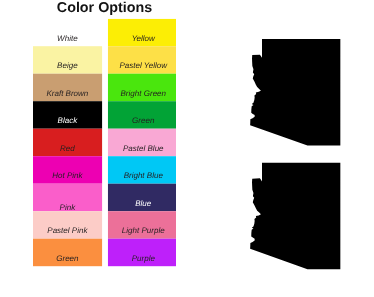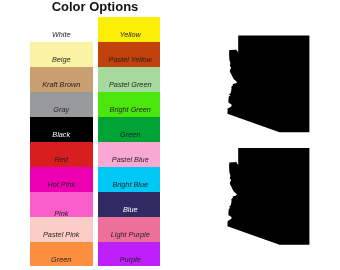--- a/index.html
+++ b/index.html
@@ -41,23 +41,20 @@
   <div class="col" id="colL">
       <div class="sw" style="background-color: rgb(255, 255, 255);">
         <span class="sw-label" style="color: rgb(35, 31, 32);">White</span>
       </div>
       <div class="sw" style="background-color: rgb(250, 243, 163);">
         <span class="sw-label" style="color: rgb(35, 31, 32);">Beige</span>
       </div>
       <div class="sw" style="background-color: rgb(201, 158, 113);">
         <span class="sw-label" style="color: rgb(35, 31, 32);">Kraft Brown</span>
       </div>
-      <div class="sw" style="background-color: rgb(153, 154, 155);">
-        <span class="sw-label" style="color: rgb(35, 31, 32);">Gray</span>
-      </div>
       <div class="sw" style="background-color: rgb(0, 0, 0);">
         <span class="sw-label" style="color: rgb(255, 255, 255);">Black</span>
       </div>
       <div class="sw" style="background-color: rgb(216, 30, 31);">
         <span class="sw-label" style="color: rgb(35, 31, 32);">Red</span>
       </div>
       <div class="sw" style="background-color: rgb(237, 0, 178);">
         <span class="sw-label" style="color: rgb(35, 31, 32);">Hot Pink</span>
       </div>
       <div class="sw" style="background-color: rgb(250, 94, 202); align-items: flex-end;">
@@ -68,25 +65,22 @@
       </div>
       <div class="sw" style="background-color: rgb(251, 143, 63);">
         <span class="sw-label" style="color: rgb(35, 31, 32);">Green</span>
       </div>
   </div>
 
   <div class="col" id="colR">
       <div class="sw" style="background-color: rgb(252, 238, 5);">
         <span class="sw-label" style="color: rgb(35, 31, 32);">Yellow</span>
       </div>
-      <div class="sw" style="background-color: #c2410c;">
+      <div class="sw" style="background-color: #fde047;">
         <span class="sw-label" style="color: rgb(35, 31, 32);">Pastel Yellow</span>
-      </div>
-      <div class="sw" style="background-color: rgb(165, 218, 156);">
-        <span class="sw-label" style="color: rgb(35, 31, 32);">Pastel Green</span>
       </div>
       <div class="sw" style="background-color: rgb(74, 230, 13);">
         <span class="sw-label" style="color: rgb(35, 31, 32);">Bright Green</span>
       </div>
       <div class="sw" style="background-color: rgb(2, 163, 54);">
         <span class="sw-label" style="color: rgb(35, 31, 32);">Green</span>
       </div>
       <div class="sw" style="background-color: #f9a8d4;">
         <span class="sw-label" style="color: rgb(35, 31, 32);">Pastel Blue</span>
       </div>

